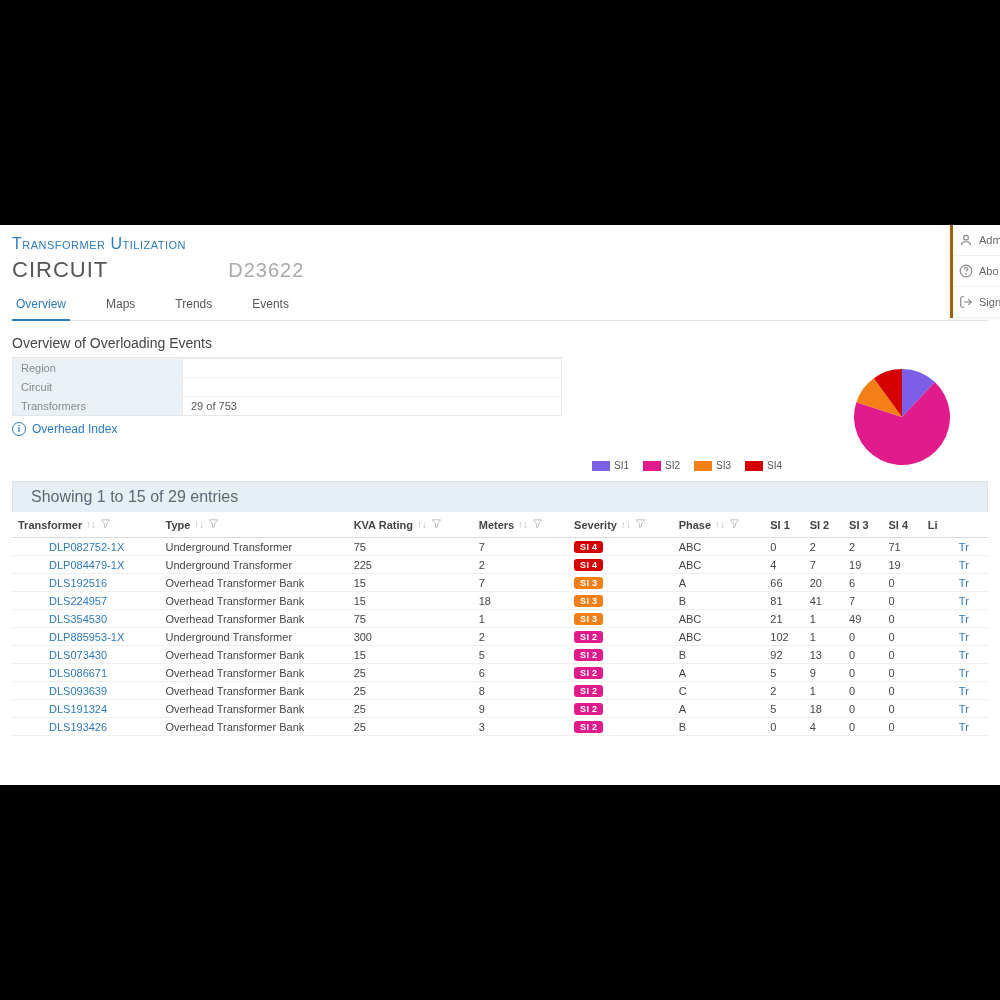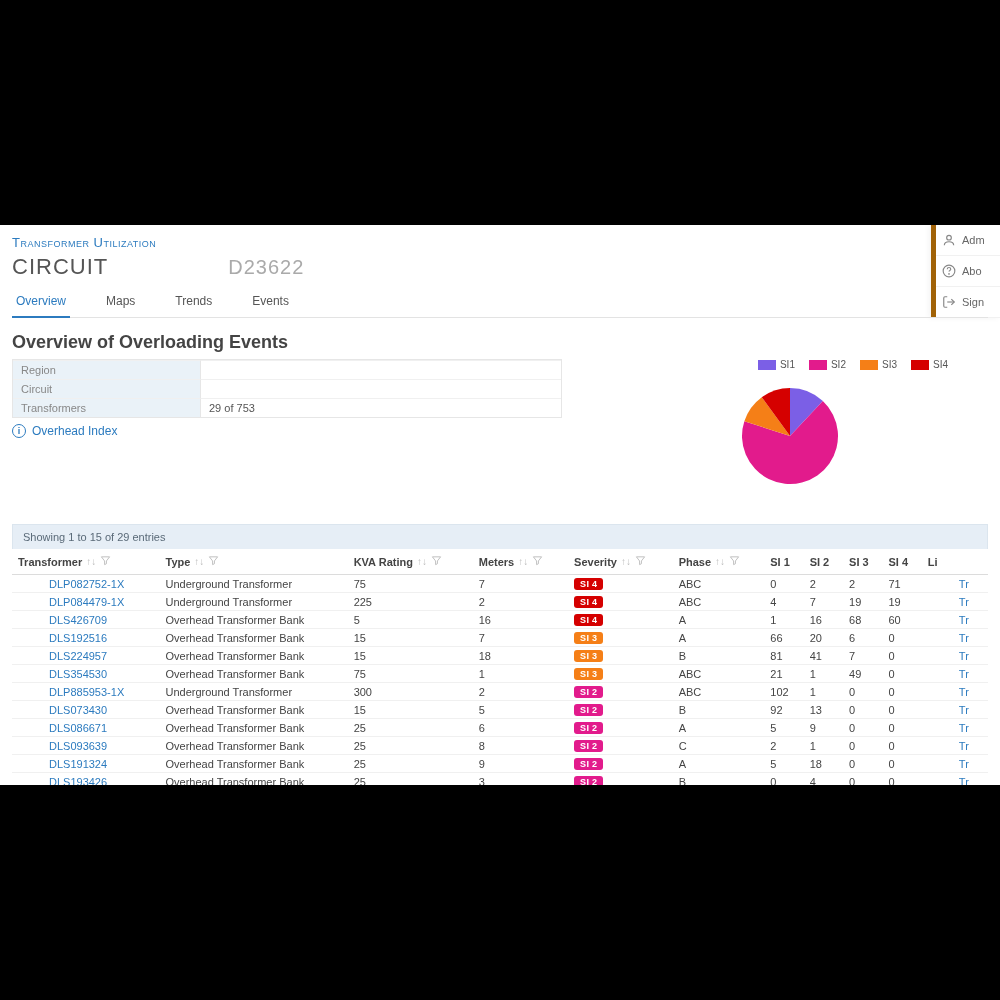--- a/index.html
+++ b/index.html
@@ -1,47 +1,47 @@
 <!DOCTYPE html>
 <html><head>
 <meta charset="utf-8">
 <style>
   * { box-sizing: border-box; margin: 0; padding: 0; }
   body { font-family: -apple-system, "Segoe UI", Arial, sans-serif; background:#000; width:1000px; height:1000px; position:relative; font-size:12px; color:#333; }
   .app-window { position:absolute; top:225px; left:0; width:1000px; height:560px; background:#fff; overflow:hidden; }
   .content { position:relative; padding:10px 12px 0 12px; }
-  .breadcrumb { color:#2c7bbf; font-variant:small-caps; letter-spacing:0.5px; font-size:13px; font-weight:500; }
+  .breadcrumb { color:#2c7bbf; font-variant:small-caps; letter-spacing:0.5px; font-size:16px; font-weight:500; }
   .title-row { display:flex; align-items:baseline; gap:120px; margin-top:4px; }
   .title-label { font-size:22px; color:#555; font-weight:300; letter-spacing:1px; }
   .title-id { font-size:20px; color:#aaa; font-weight:300; letter-spacing:1px; }
   .tabs { display:flex; gap:32px; margin-top:14px; border-bottom:1px solid #e3e3e3; }
   .tab { padding:0 4px 8px 4px; color:#555; font-weight:400; font-size:12px; cursor:pointer; }
   .tab.active { color:#2c7bbf; border-bottom:2px solid #2c7bbf; margin-bottom:-1px; }
-  .section-title { font-size:18px; color:#444; font-weight:700; margin-top:14px; }
+  .section-title { font-size:14px; color:#444; font-weight:400; margin-top:14px; }
   .summary-row { display:flex; gap:30px; margin-top:6px; align-items:flex-start; }
   .summary-table { width:550px; border:1px solid #e6e6e6; }
   .summary-table .cell-row { display:flex; }
-  .summary-table .cell-label { width:188px; background:#eaf2f8; color:#888; padding:3px 8px; font-size:11px; border-right:1px solid #e6e6e6; border-top:1px solid #f0f0f0;}
+  .summary-table .cell-label { width:170px; background:#eaf2f8; color:#888; padding:3px 8px; font-size:11px; border-right:1px solid #e6e6e6; border-top:1px solid #f0f0f0;}
   .summary-table .cell-val { flex:1; padding:3px 8px; font-size:11px; color:#555; border-top:1px solid #f0f0f0;}
   .sev-link { margin-top:6px; color:#2c7bbf; font-size:12px; display:flex; align-items:center; gap:6px; cursor:pointer; }
   .info-icon { width:14px; height:14px; border:1px solid #2c7bbf; border-radius:50%; display:inline-flex; align-items:center; justify-content:center; font-size:9px; font-weight:bold; }
-  .chart-area { flex:1; display:flex; flex-direction:column; align-items:center; }
+  .chart-area { flex:1; display:flex; align-items:center; }
   .legend { display:flex; gap:14px; margin-bottom:6px; align-self:flex-end; padding-right:40px;}
   .legend-item { display:flex; align-items:center; gap:4px; font-size:10px; color:#555; }
   .chip { width:18px; height:10px; display:inline-block; }
   .pie-wrap { width:160px; height:120px; }
-  .table-status { background:#e6eef6; padding:6px 10px; color:#5a6a78; font-size:11px; margin-top:28px; border:1px solid #dbe5ee; border-bottom:none; }
+  .table-status { background:#e6eef6; padding:6px 18px; color:#5a6a78; font-size:16px; margin-top:4px; border:1px solid #dbe5ee; border-bottom:none; }
   .data-table { width:100%; border-collapse:collapse; font-size:11px; }
   .data-table th { text-align:left; padding:6px 6px; color:#444; font-weight:600; border-bottom:1px solid #dcdcdc; background:#fff; white-space:nowrap; }
   .data-table th .th-wrap { display:flex; align-items:center; gap:4px; }
   .sort-icon, .filter-icon { color:#bbb; font-size:10px; }
   .data-table td { padding:2px 6px; border-bottom:1px solid #f0f0f0; color:#444; white-space:nowrap; }
   .link { color:#2c7bbf; cursor:pointer;margin-left:31px; }
   .badge { display:inline-block; color:#fff; font-size:9px; font-weight:700; padding:1px 6px; border-radius:3px; letter-spacing:0.3px; }
-  .side-menu { position:absolute; top:0; right:0; width:69px; background:#fff; border-left:5px solid #a16207; box-shadow:-2px 0 6px rgba(0,0,0,0.05); }
+  .side-menu { position:absolute; top:0; right:0; width:50px; background:#fff; border-left:3px solid #a16207; box-shadow:-2px 0 6px rgba(0,0,0,0.05); }
   .menu-item { display:flex; align-items:center; gap:6px; padding:8px 6px; font-size:11px; color:#666; border-bottom:1px solid #f1f1f1; cursor:pointer; overflow:hidden; white-space:nowrap; }
   .menu-icon { width:14px; height:14px; display:inline-flex; align-items:center; justify-content:center; color:#888; }
 </style>
 </head>
 <body>
 
 <div class="app-window">
 
   <div class="side-menu" id="side-menu">
       <div class="menu-item">
@@ -250,33 +250,20 @@
             <td>2</td>
             <td><span class="badge" style="background:#d50000">SI 4</span></td>
             <td>ABC</td>
             <td>4</td>
             <td>7</td>
             <td>19</td>
             <td>19</td>
             <td><span class="link">Tr</span></td>
           </tr>
           <tr>
-            <td><span class="link">DLS426709</span></td>
-            <td>Overhead Transformer Bank</td>
-            <td>5</td>
-            <td>16</td>
-            <td><span class="badge" style="background:#d50000">SI 4</span></td>
-            <td>A</td>
-            <td>1</td>
-            <td>16</td>
-            <td>68</td>
-            <td>60</td>
-            <td><span class="link">Tr</span></td>
-          </tr>
-          <tr>
             <td><span class="link">DLS192516</span></td>
             <td>Overhead Transformer Bank</td>
             <td>15</td>
             <td>7</td>
             <td><span class="badge" style="background:#f57f17">SI 3</span></td>
             <td>A</td>
             <td>66</td>
             <td>20</td>
             <td>6</td>
             <td>0</td>

